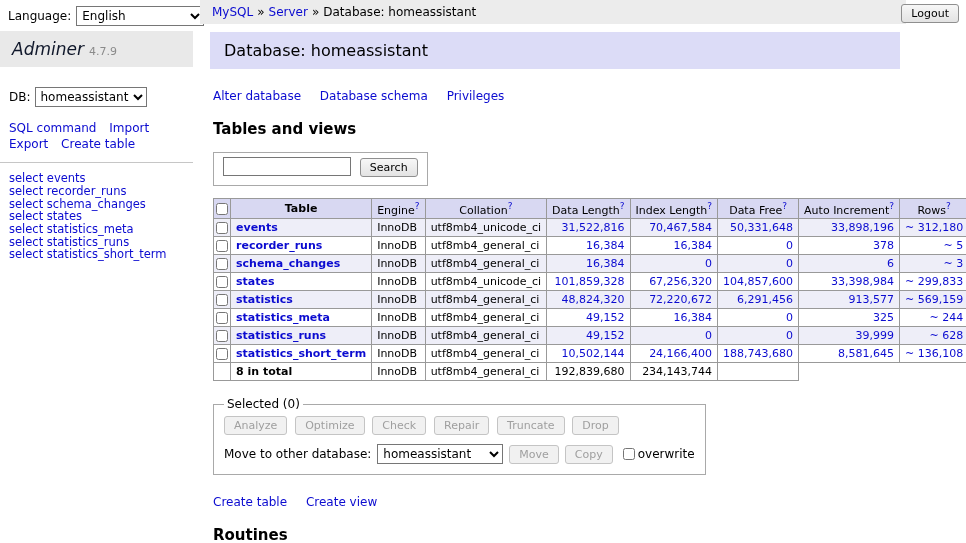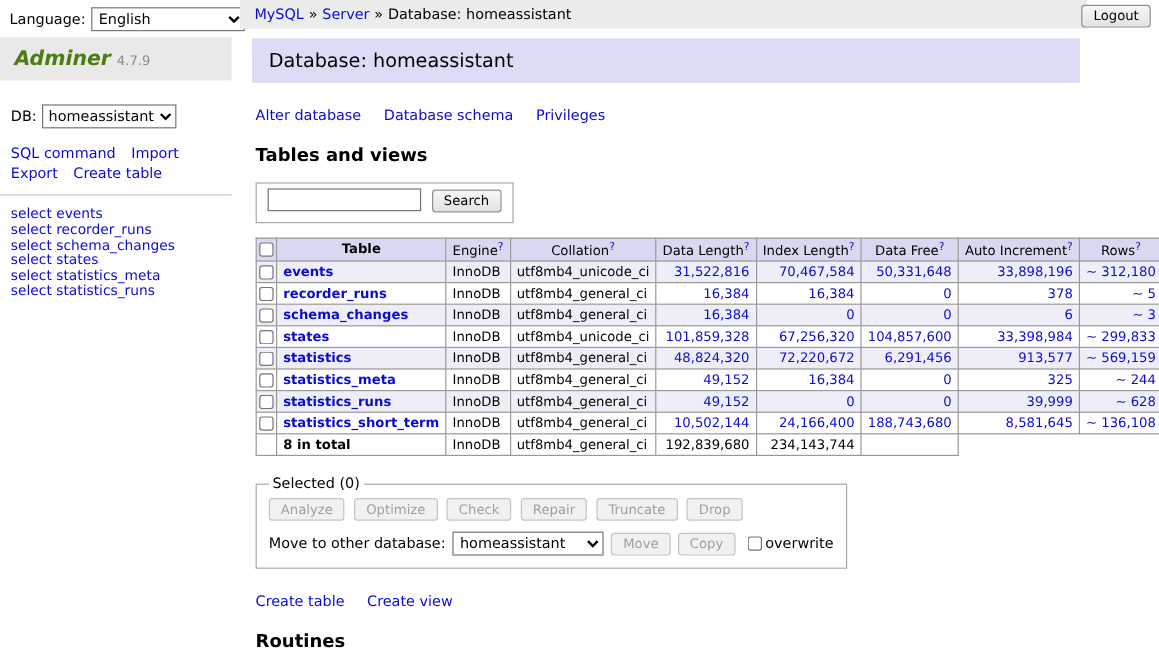--- a/index.html
+++ b/index.html
@@ -31,21 +31,21 @@
   #breadcrumb {
     position: absolute; left: 200px; top: 0; width: 706px; height: 24px;
     background: #ececec; line-height: 24px; padding: 0 12px; white-space: nowrap;
   }
   #breadcrumb .sep { margin: 0 4px; color: #000; }
   #logout-button { position: absolute; top: 4px; right: 7px; }
 
   
   #sidebar { position: absolute; left: 0; top: 31px; width: 193px; }
   #app-title { margin: 0; background: #e9e9e9; padding: 8px 12px; font-size: 17px; font-weight: normal; }
-  #app-title .app-name { font-style: italic; color: #4d7c0f; font-weight: bold; }
+  #app-title .app-name { font-style: italic; color: #0f172a; }
   #app-title .app-version { font-size: 11px; color: #8a8a8a; margin-left: 5px; }
   #db-row { margin: 20px 0 0 9px; }
   #db-row label { margin-right: 4px; }
   #db-select { width: 112px; }
   #main-links { margin: 14px 0 0; padding: 0 9px 10px; border-bottom: 1px solid #c6c6c6; line-height: 1.3; }
   #main-links a { margin-right: 9px; }
   #table-links { margin: 9px 9px 0; }
   #table-links a { display: block; font-size: 11.5px; line-height: 12.7px; }
 
   
@@ -132,20 +132,21 @@
     </div>
   </div>
 
   <div id="table-links">
     <a>select events</a>
     <a>select recorder_runs</a>
     <a>select schema_changes</a>
     <a>select states</a>
     <a>select statistics_meta</a>
     <a>select statistics_runs</a>
+    <a>select statistics_short_term</a>
   </div>
 </div>
 
 <div id="content">
   <h2 id="page-title">Database: homeassistant</h2>
 
   <div class="inner">
     <div class="links-row">
       <a>Alter database</a>
       <a>Database schema</a>

